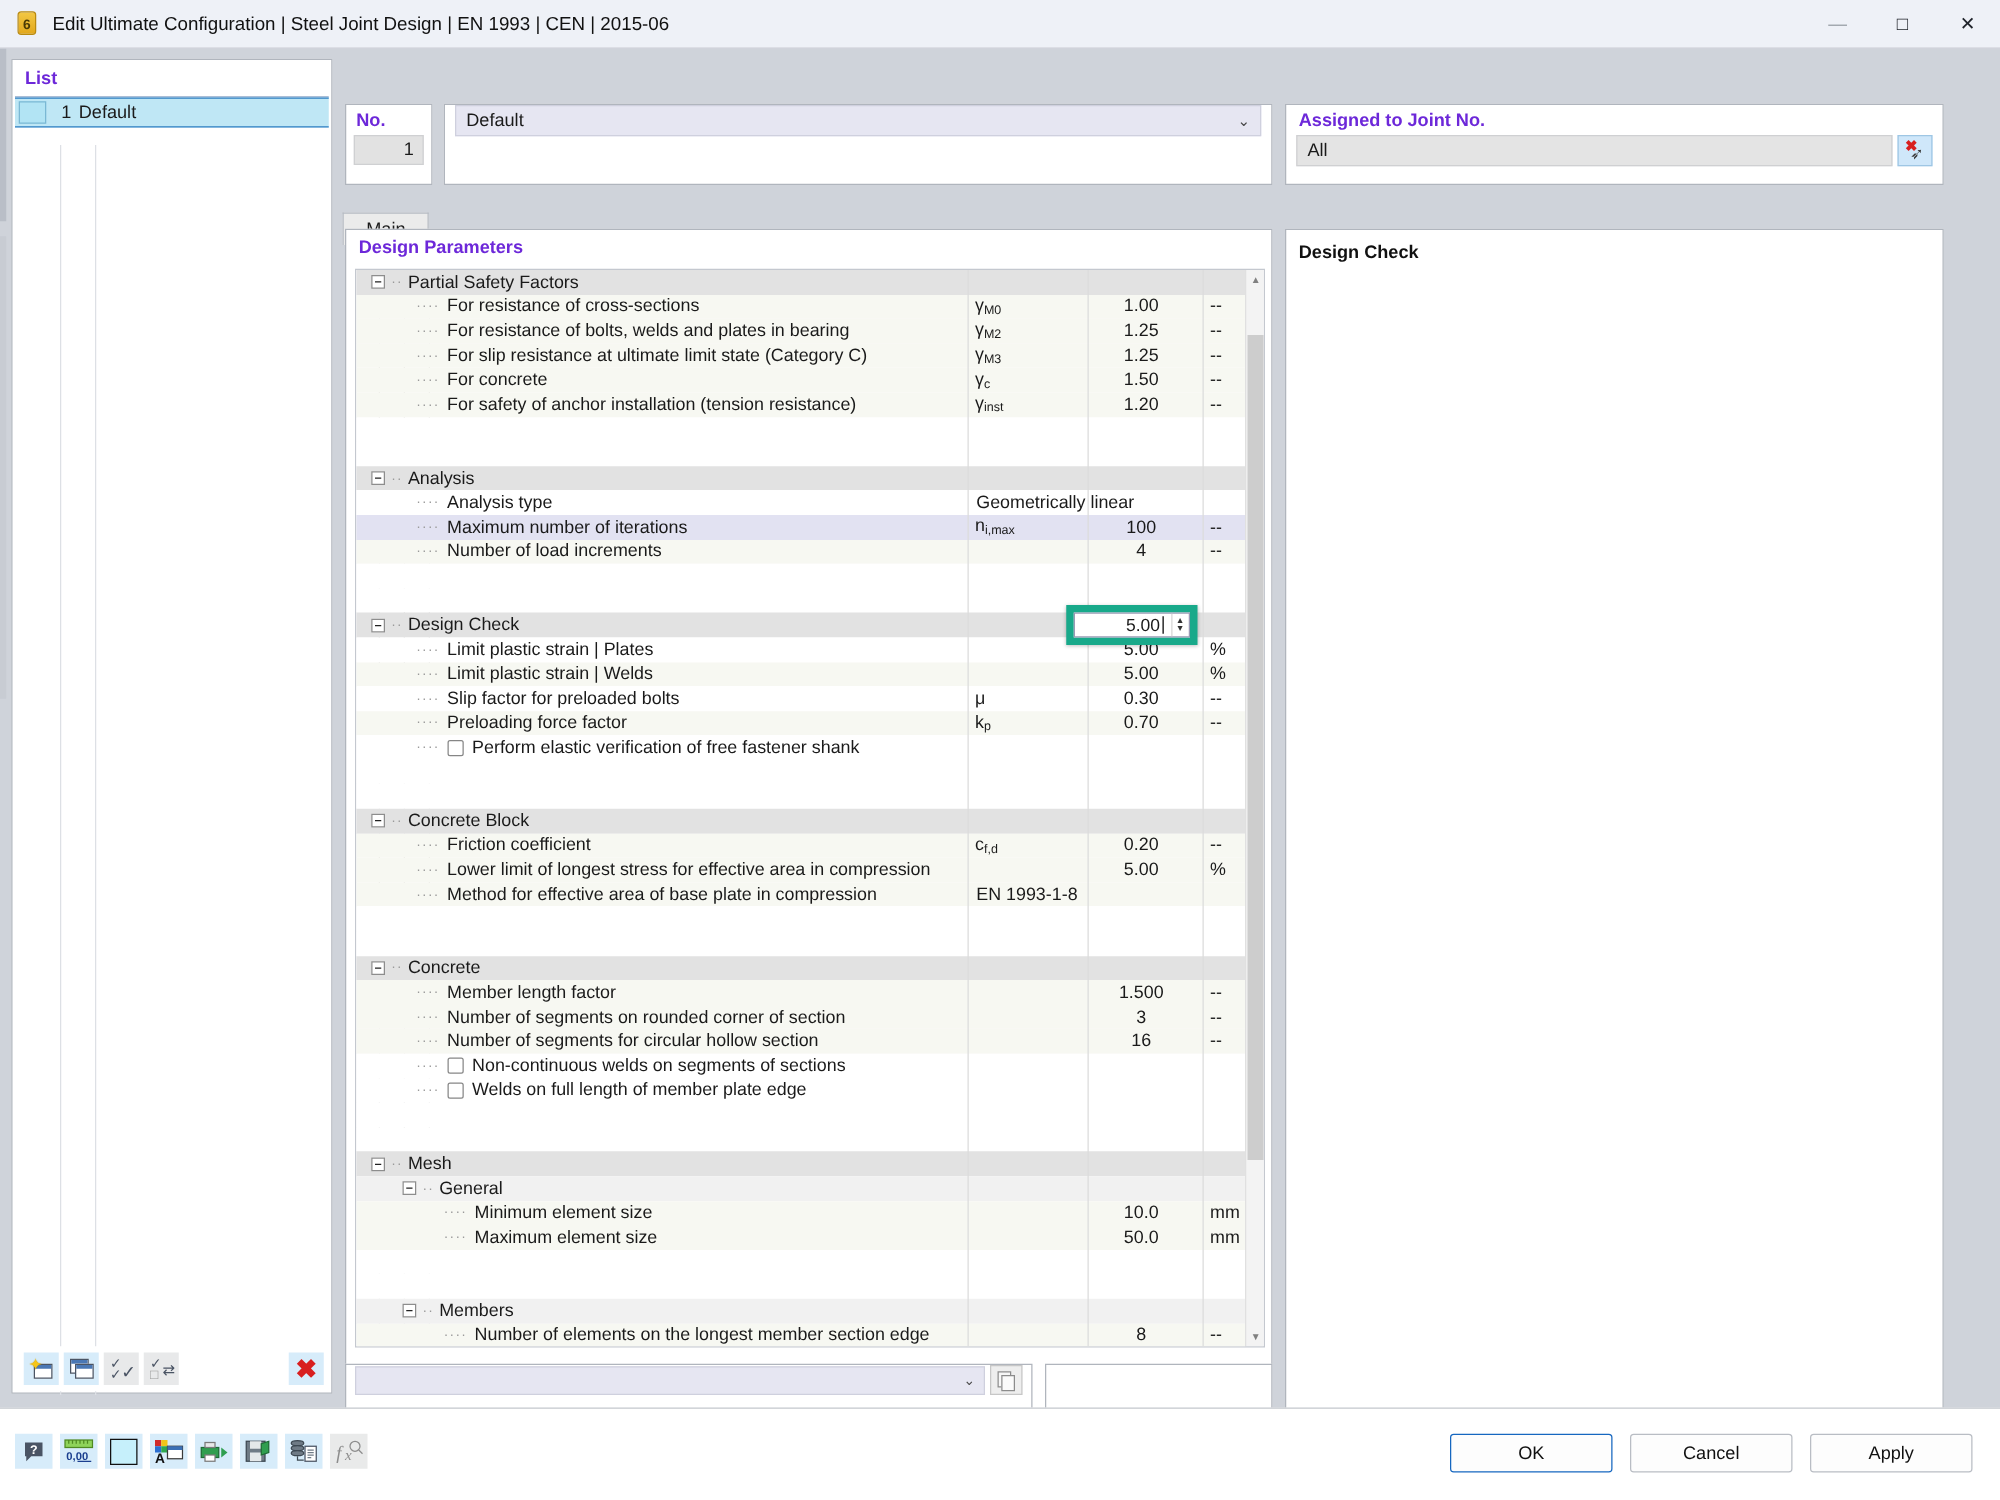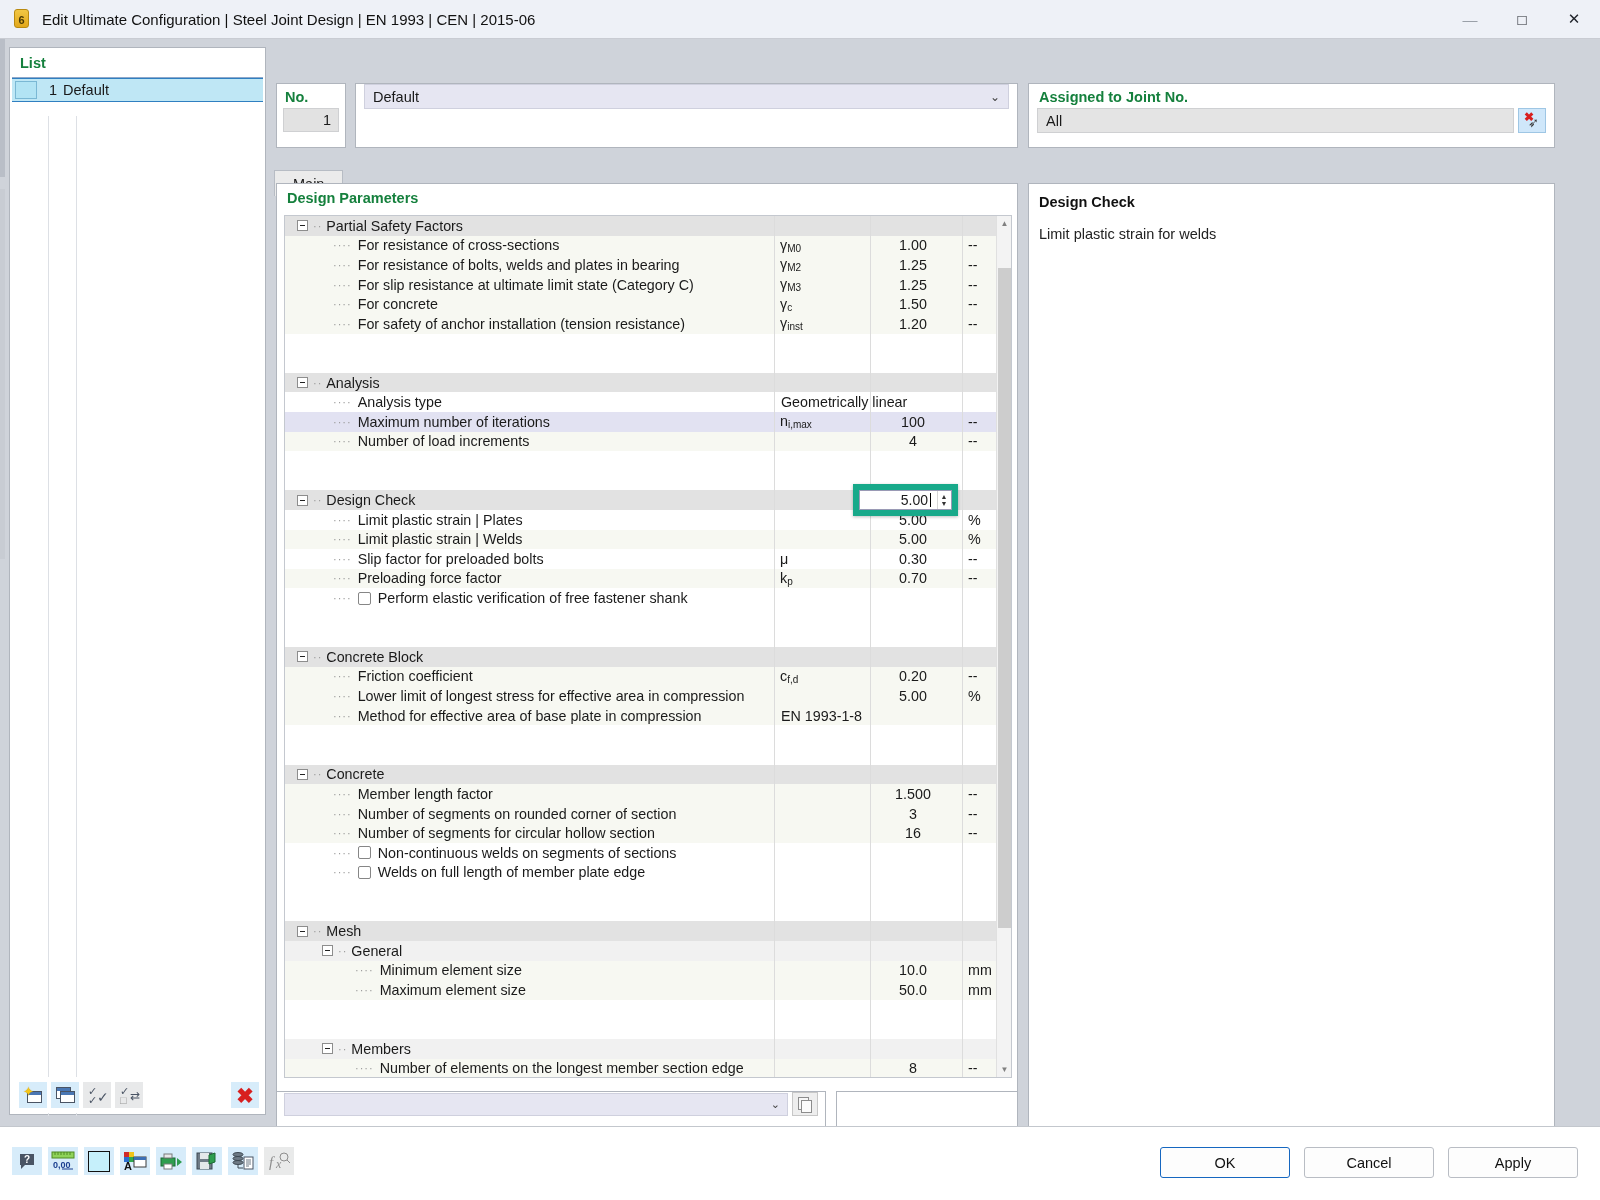--- a/index.html
+++ b/index.html
@@ -57,21 +57,21 @@
 
   
   .edge-sliver {
     position: absolute; left: 0; width: 5px; background: #b9bec7;
   }
   #list-panel {
     position: absolute; left: 9px; top: 8px; width: 257px; height: 1068px;
     background: #ffffff; border: 1px solid #b0b5bd;
   }
   .panel-label {
-    font-size: 14.5px; font-weight: bold; color: #15803d;
+    font-size: 14.5px; font-weight: bold; color: #6d28d9;
     padding: 7px 0 6px 10px;
   }
   .list-head-rule { height: 1px; background: #8fa8c9; margin: 0 2px; }
   .list-row {
     display: flex; align-items: center; height: 24px;
     background: #bfe7f5;
     border-top: 1px solid #2f7fc1; border-bottom: 1px solid #2f7fc1;
     margin: 0 2px;
   }
   .list-row .swatch {
@@ -779,21 +779,20 @@
         <div class="copy-btn">
           <div class="p1"></div>
             <div class="p2"></div>
         </div>
       </div>
     </div>
     <div id="comment-side"></div>
 
     <div id="info-panel">
       <div id="info-title">Design Check</div>
-      <div id="info-text">Limit plastic strain for welds</div>
     </div>
 
   </div>
 
   <div id="bottombar">
     <div id="bottom-icons">
       <div class="bicon">
         <svg width="20" height="20" viewBox="0 0 20 20">
           <path d="M3 3 h14 v11 H8 l-4 4 v-4 H3 Z" fill="#4a5464"></path>
           <text x="10" y="12" font-size="10" fill="#fff" text-anchor="middle" font-family="Liberation Sans, sans-serif" font-weight="bold">?</text>

